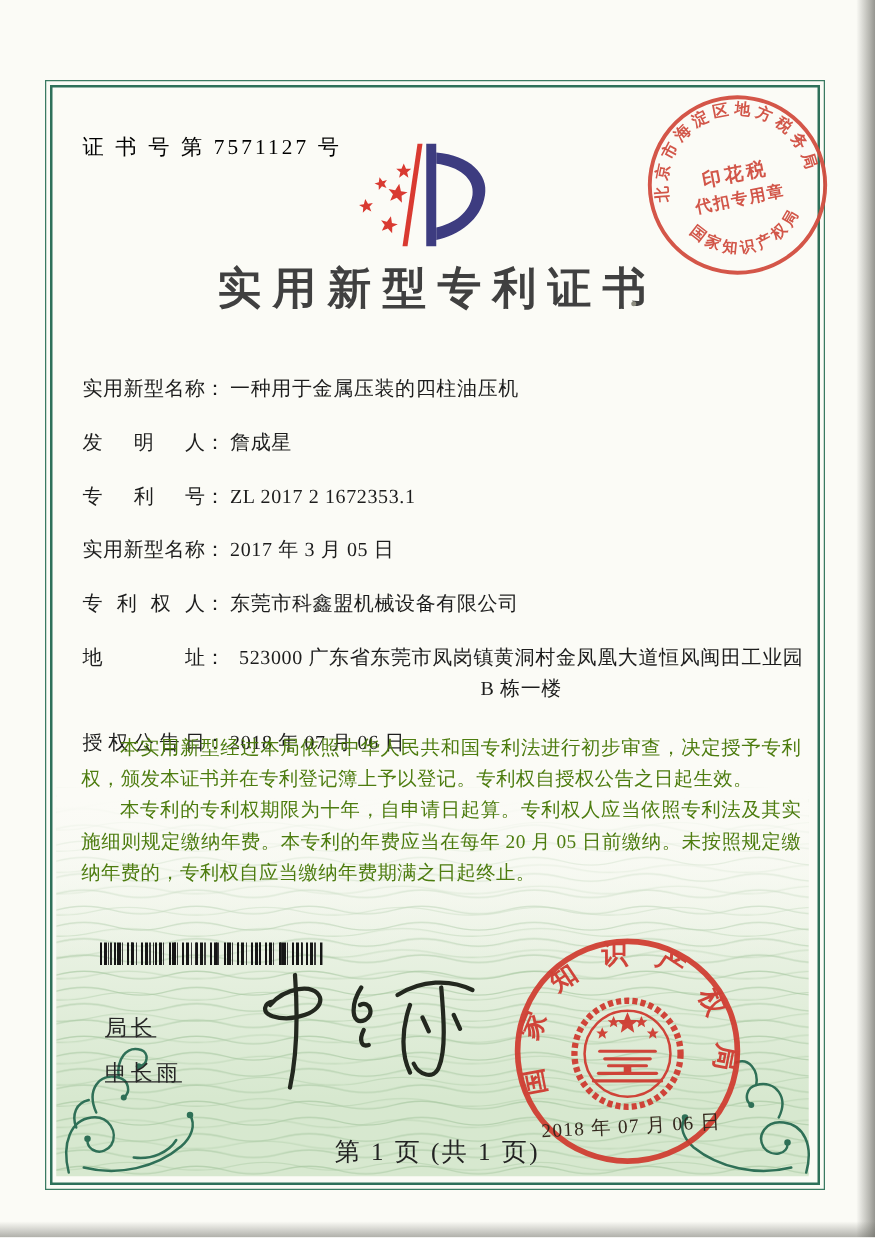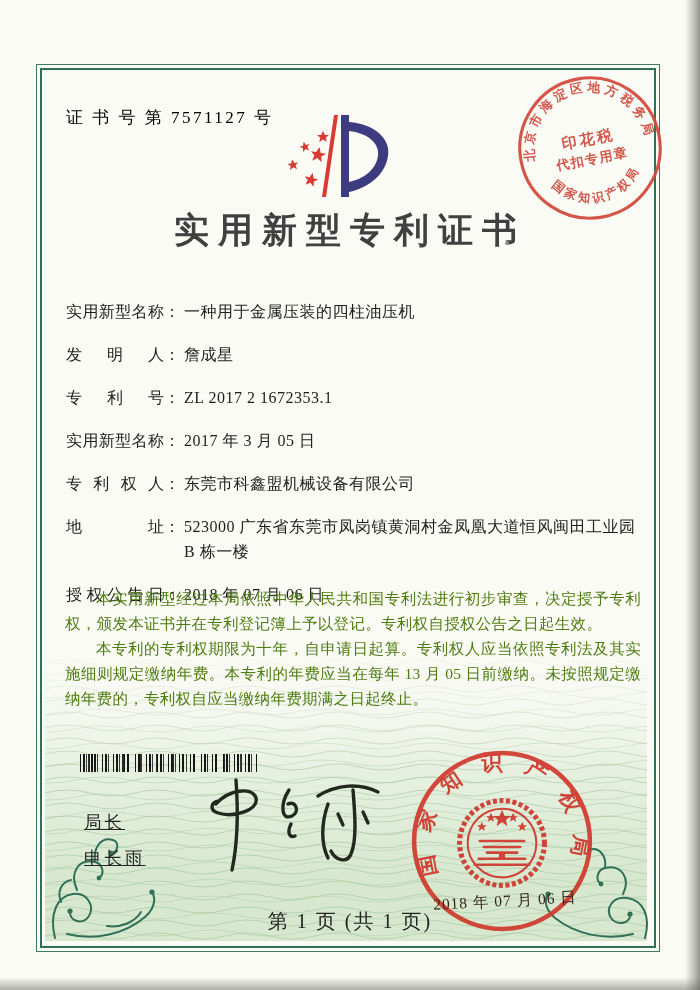--- a/index.html
+++ b/index.html
@@ -21,21 +21,21 @@
         background:linear-gradient(to bottom,#fbfbf6 6%,rgba(251,251,246,0));}
   .cert-no{position:absolute;left:66px;top:106px;font-size:17px;letter-spacing:2.5px;color:#000000;}
   .logo{position:absolute;left:277px;top:95px;}
   .title{position:absolute;left:0;top:207px;width:700px;text-align:center;
         font-size:35px;font-weight:700;letter-spacing:9px;color:#404040;}
   .fields{position:absolute;left:66px;top:299px;width:582px;font-size:16px;}
   .frow{margin-bottom:18px;line-height:25px;white-space:nowrap;}
   .flabel{display:inline-block;width:98px;text-align:justify;text-align-last:justify;vertical-align:top;}
   .fcolon{display:inline-block;vertical-align:top;}
   .fvalue{display:inline-block;vertical-align:top;letter-spacing:.5px;}
-  .fvalue.wrap{white-space:normal;width:466px;}
+  .fvalue.wrap{white-space:normal;width:466px;text-align:center;}
   .grant-row{display:flex;}
   .grant-left{width:322px;}
   .paras{position:absolute;left:65px;top:586px;width:576px;font-size:15.5px;line-height:25px;
         text-align:justify;color:#4d7c0f;}
   .paras p{margin:0;text-indent:2em;letter-spacing:.3px;}
   .barcode{position:absolute;left:80px;top:754px;width:178px;height:18px;
         background:
          repeating-linear-gradient(90deg, transparent 0 8px, rgba(20,20,20,.9) 8px 9.5px, transparent 9.5px 17px),
          repeating-linear-gradient(90deg,#161616 0 1.5px,transparent 1.5px 3px,#161616 3px 5.5px,transparent 5.5px 6.5px,#3a3a3a 6.5px 7.5px,transparent 7.5px 11px);}
   .director{position:absolute;left:84px;top:810px;font-family:"Liberation Sans","DejaVu Sans",sans-serif;
@@ -144,21 +144,21 @@
     <div class="frow grant-row">
       <span class="grant-left">
         <span class="flabel">授权公告日</span><span class="fcolon">：</span>
         <span class="fvalue">2018 年 07 月 06 日</span>
       </span>
     </div>
   </div>
 
   <div class="paras">
     <p>本实用新型经过本局依照中华人民共和国专利法进行初步审查，决定授予专利权，颁发本证书并在专利登记簿上予以登记。专利权自授权公告之日起生效。</p>
-    <p>本专利的专利权期限为十年，自申请日起算。专利权人应当依照专利法及其实施细则规定缴纳年费。本专利的年费应当在每年 13 月 05 日前缴纳。未按照规定缴纳年费的，专利权自应当缴纳年费期满之日起终止。</p>
+    <p>本专利的专利权期限为十年，自申请日起算。专利权人应当依照专利法及其实施细则规定缴纳年费。本专利的年费应当在每年 20 月 05 日前缴纳。未按照规定缴纳年费的，专利权自应当缴纳年费期满之日起终止。</p>
   </div>
 
   <svg class="orn left" width="118" height="120" viewBox="0 0 118 120">
     <g fill="none" stroke="#2f7057" stroke-width="2" stroke-linecap="round">
       <path d="M8,116 C2,92 10,74 26,72 C40,70 48,84 42,94 C36,103 22,100 23,89"></path>
       <path d="M30,68 C22,50 32,36 48,40 C56,42 58,52 52,56"></path>
       <path d="M48,40 C46,26 54,14 66,18 C72,20 72,30 64,31"></path>
       <path d="M20,112 C48,119 78,112 98,95 C106,88 110,78 105,70"></path>
       <path d="M60,104 C74,106 88,100 94,90"></path>
       <path d="M14,80 C10,70 14,60 24,58"></path>

